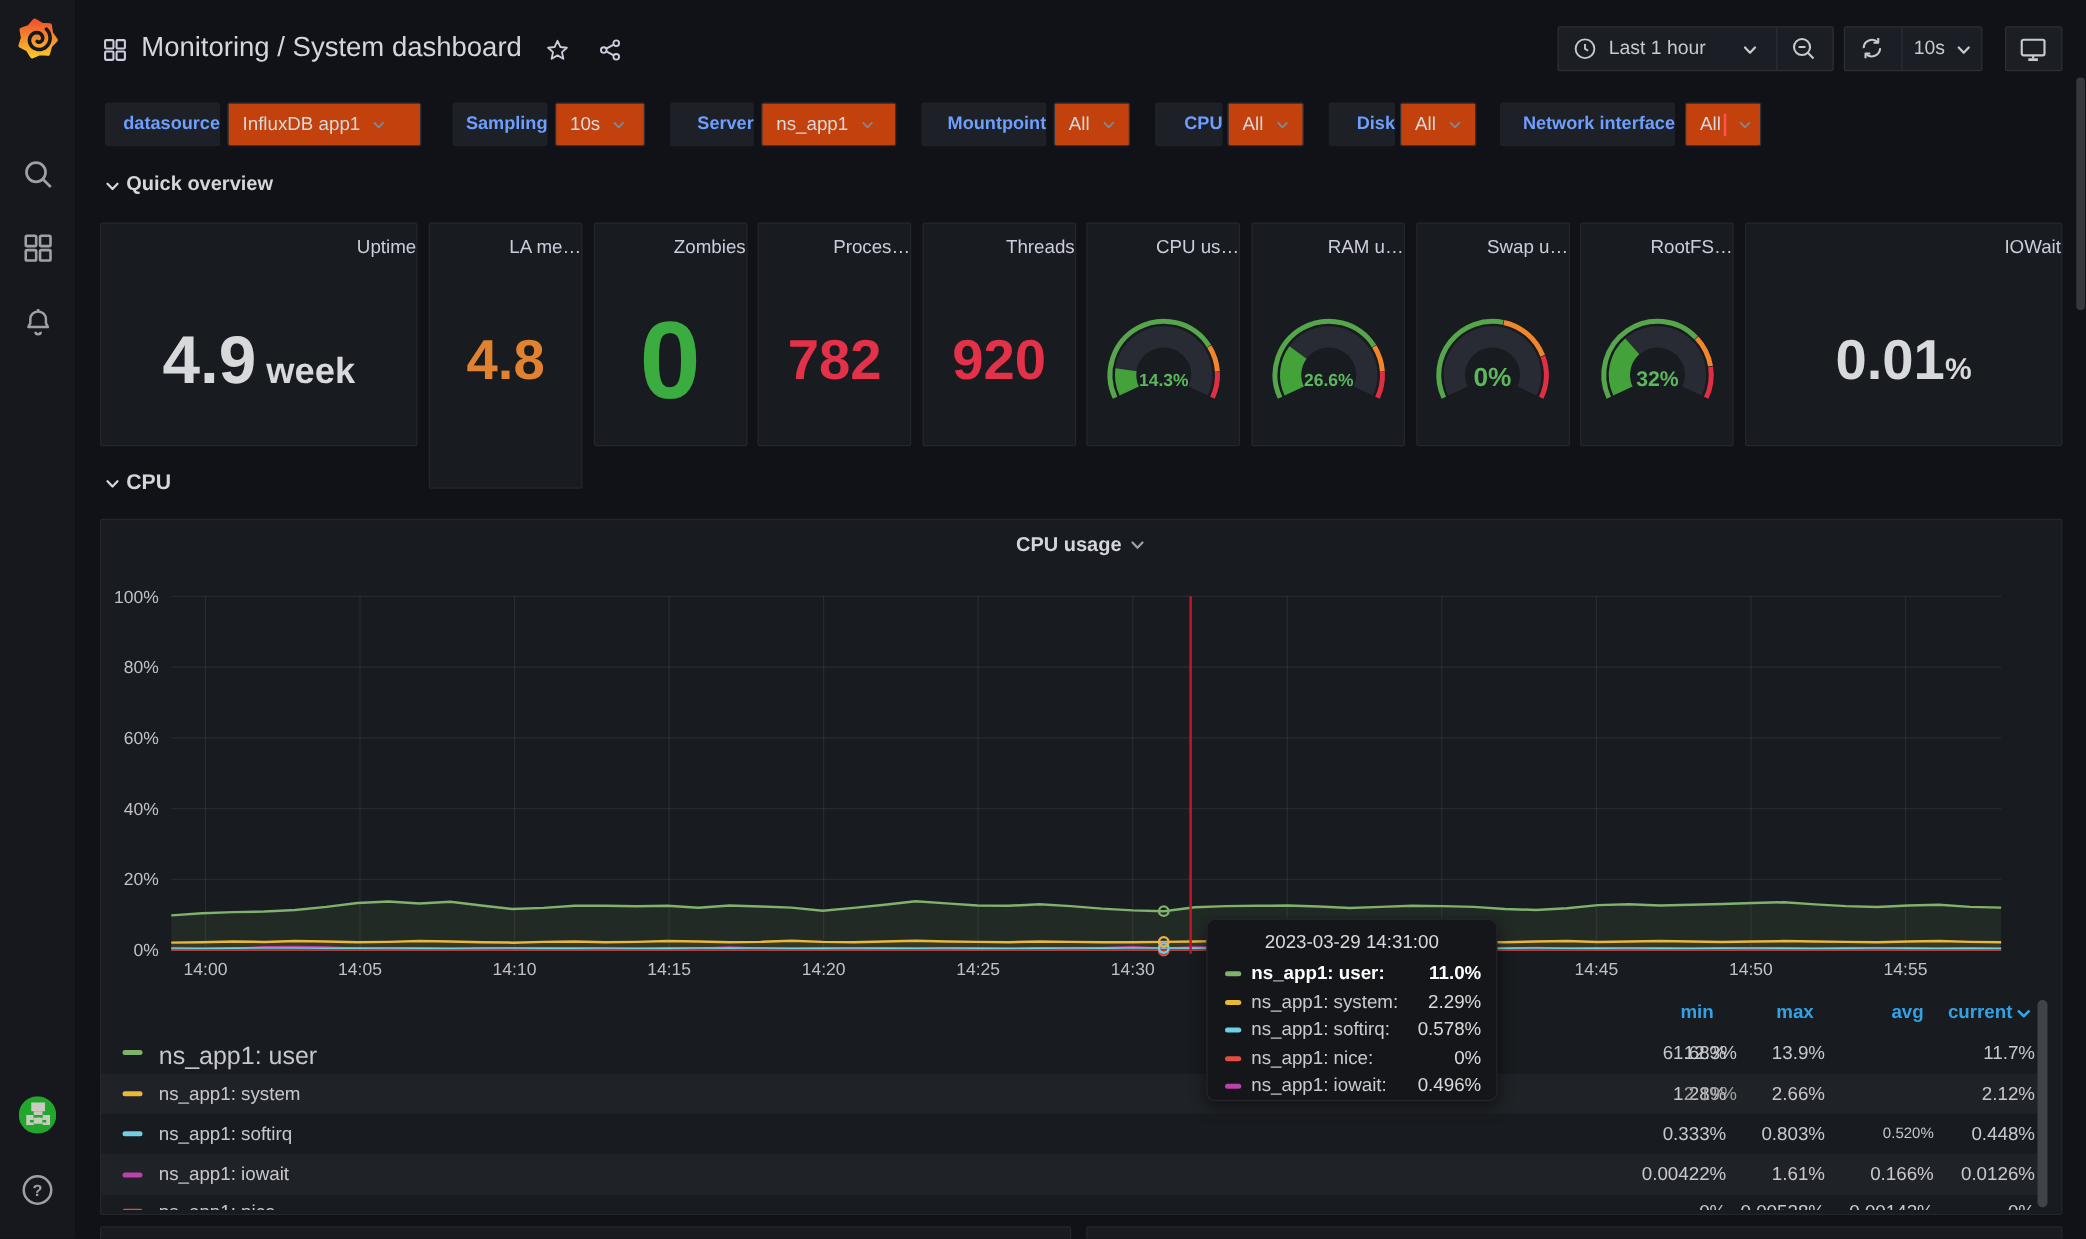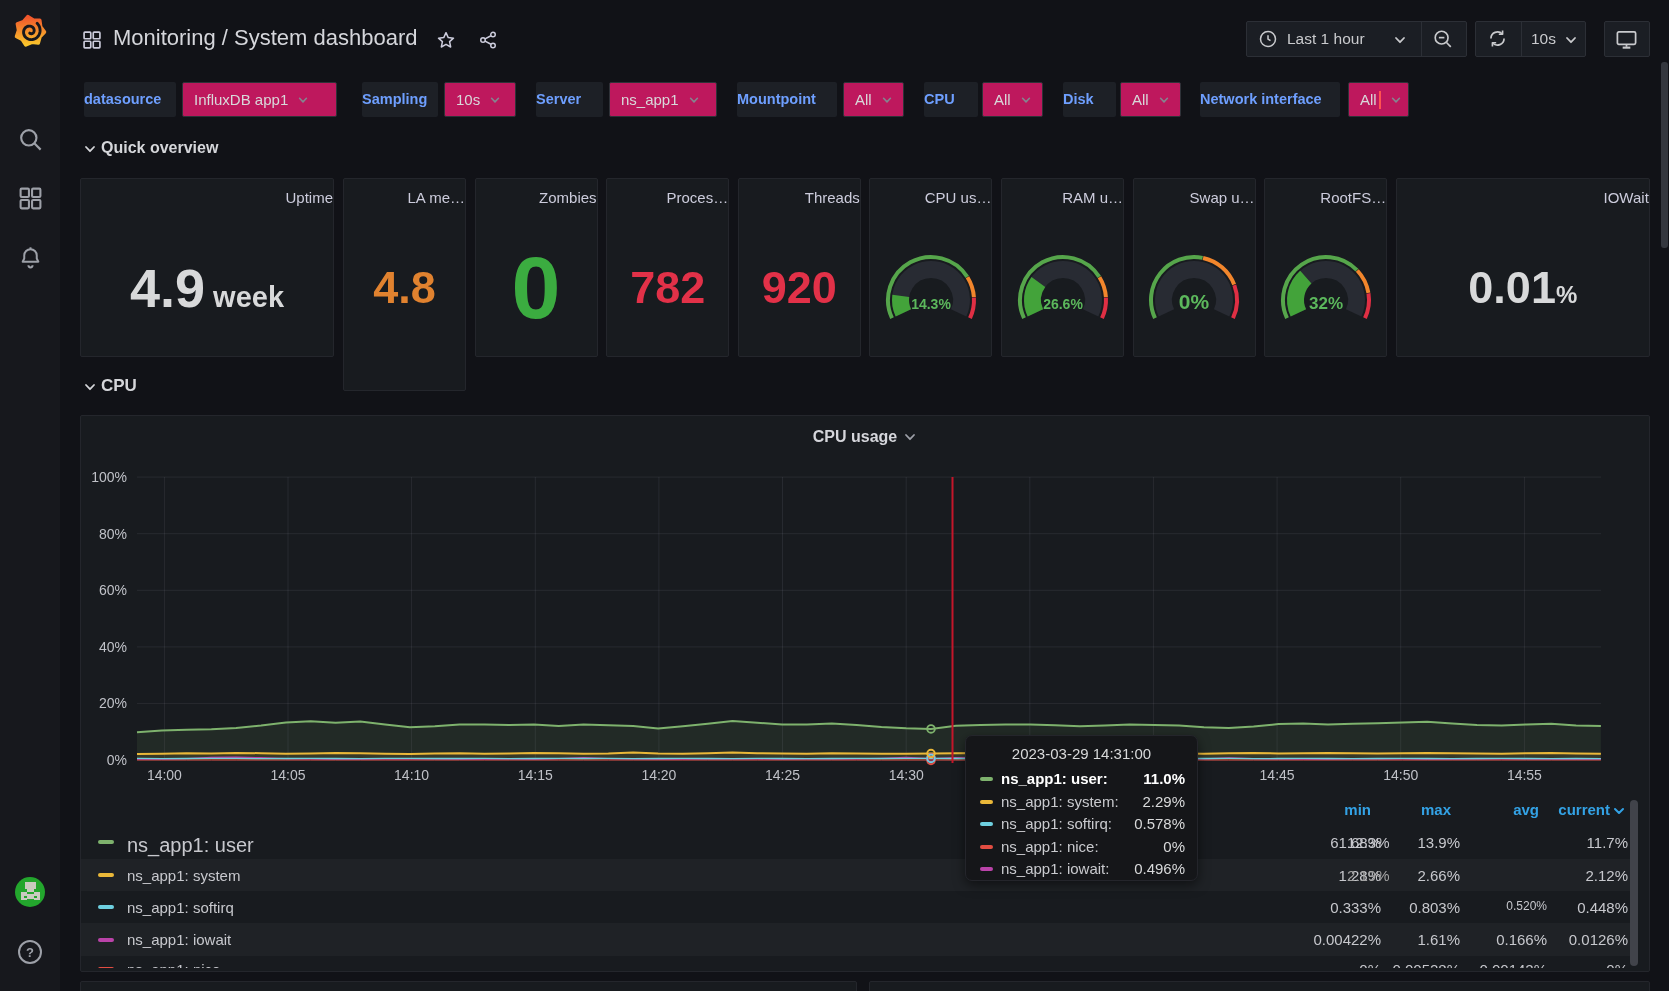--- a/index.html
+++ b/index.html
@@ -1,19 +1,19 @@
 <!DOCTYPE html>
 <html><head><meta charset="utf-8"><style>
 *{margin:0;padding:0;box-sizing:border-box}
 body{width:1669px;height:991px;background:#111217;font-family:"Liberation Sans",sans-serif;overflow:hidden;position:relative}
 .abs{position:absolute}
 .panel{position:absolute;background:#181B1F;border:1px solid #24262C;border-radius:2px}
 .ptitle{position:absolute;top:10px;left:0;width:100%;text-align:right;font-size:15px;font-weight:normal;color:#CCCCDC;white-space:nowrap;overflow:hidden}
-.vlabel{height:35px;line-height:34px;background:#1D2026;color:#6E9FFF;font-size:14.5px;font-weight:bold;text-align:left;border-radius:2px;position:absolute;top:82px}
-.vvalue{height:35px;background:#be185d;border:1px solid #2F3238;color:#D8D9DA;font-size:15px;font-weight:500;padding:0 9px 0 11px;border-radius:2px;position:absolute;top:82px;white-space:nowrap;display:flex;align-items:center;justify-content:flex-start;gap:9px}
+.vlabel{height:35px;line-height:34px;background:#1D2026;color:#6E9FFF;font-size:14.5px;font-weight:bold;text-align:right;border-radius:2px;position:absolute;top:82px}
+.vvalue{height:35px;background:#c2410c;border:1px solid #2F3238;color:#D8D9DA;font-size:15px;font-weight:500;padding:0 9px 0 11px;border-radius:2px;position:absolute;top:82px;white-space:nowrap;display:flex;align-items:center;justify-content:flex-start;gap:9px}
 .chev{display:inline-block;width:12px;height:12px;flex:none}
 .tbtn{position:absolute;top:21px;height:36px;background:#1B1E24;border:1px solid #2C2F36;border-radius:2px;color:#C9CACD;font-size:15px;font-weight:500}
 .secthead{position:absolute;color:#D5D6DA;font-size:16px;font-weight:bold}
 </style></head><body>
 
 <div class="abs" style="left:0;top:0;width:60px;height:991px;background:#17181D"></div>
 
 <svg class="abs" style="left:13px;top:14px" width="34" height="34" viewBox="0 0 100 100">
   <defs>
       <linearGradient id="glogo" x1="0" y1="0" x2="0" y2="1">

